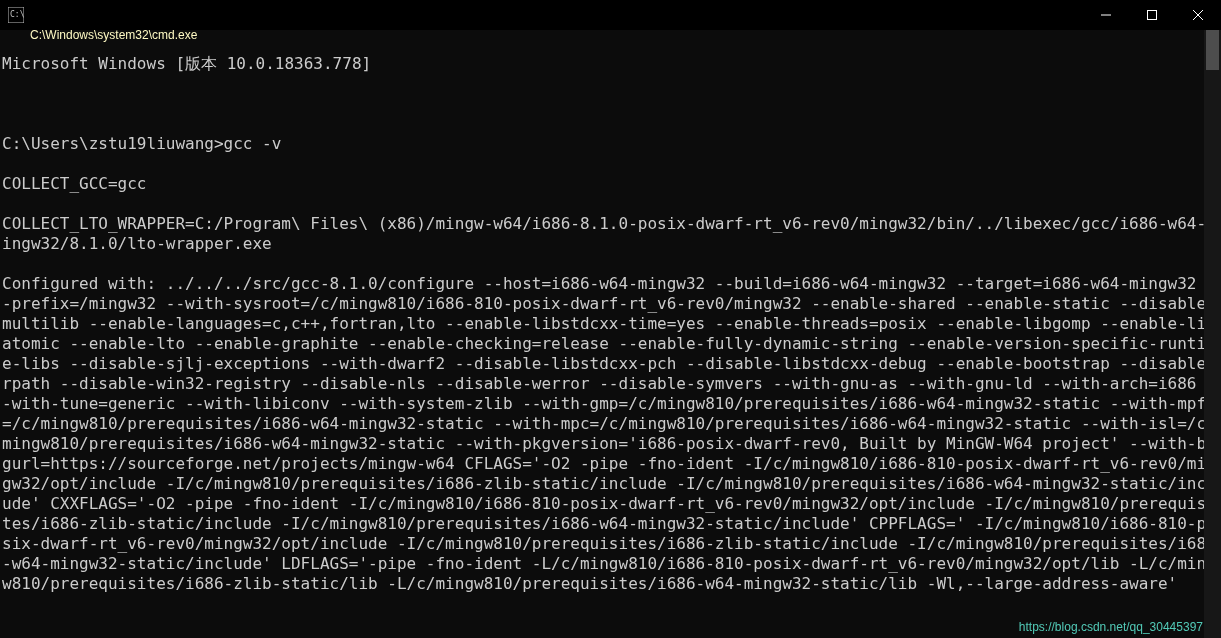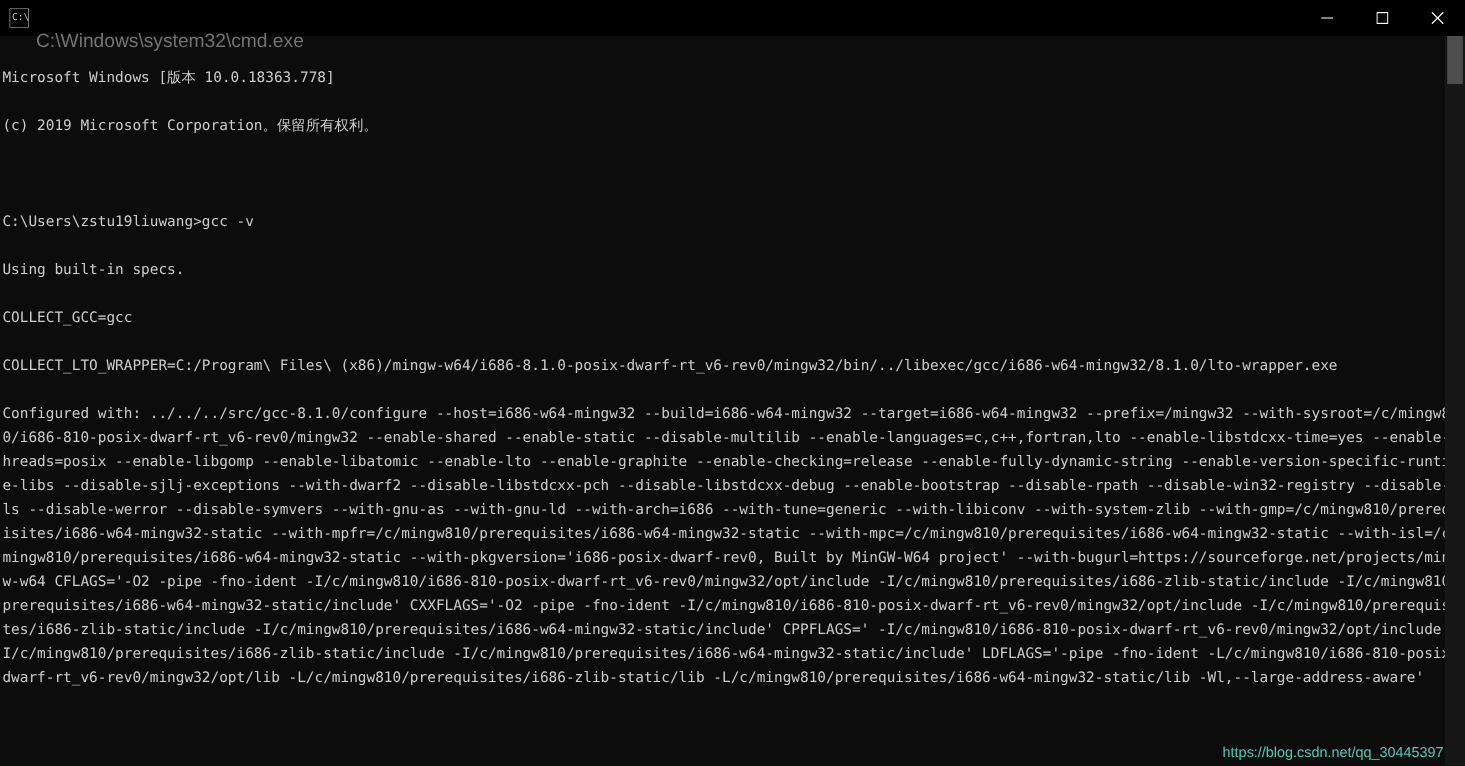--- a/index.html
+++ b/index.html
@@ -32,41 +32,41 @@
       display: flex;
       align-items: center;
       justify-content: center;
     }
     .titlebar-icon svg {
       width: 16px;
       height: 16px;
     }
     .titlebar-title {
       flex: 1;
-      font-size: 16px;
-      color: #737373;
+      font-size: 12px;
+      color: #fef9c3;
       margin-top: 40px;
     }
     .window-controls {
       display: flex;
       height: 100%;
     }
     .window-control {
       width: 46px;
       height: 30px;
       display: flex;
       align-items: center;
       justify-content: center;
       color: #ffffff;
       cursor: pointer;
     }
     .terminal-content {
       padding: 4px 2px;
       color: #cccccc;
-      font-size: 12px;
+      font-size: 16px;
       line-height: 20px;
       white-space: pre-wrap;
       word-break: break-all;
       font-family: 'NSimSun', 'SimSun', 'Consolas', monospace;
       letter-spacing: 0px;
       position: relative;
       height: calc(100% - 30px);
     }
     .terminal-line {
       min-height: 20px;
@@ -123,24 +123,22 @@
       <svg width="10" height="10" viewBox="0 0 10 10">
         <line x1="0" y1="0" x2="10" y2="10" stroke="#ffffff" stroke-width="1"></line>
         <line x1="10" y1="0" x2="0" y2="10" stroke="#ffffff" stroke-width="1"></line>
       </svg>
     </div>
   </div>
 </div>
 
 <div class="terminal-content">
 <div class="terminal-line">Microsoft Windows [版本 10.0.18363.778]</div>
-<div class="terminal-line">(c) 2019 Microsoft Corporation。保留所有权利。</div>
 <div class="terminal-line"></div>
 <div class="terminal-line">C:\Users\zstu19liuwang&gt;gcc -v</div>
-<div class="terminal-line">Using built-in specs.</div>
 <div class="terminal-line">COLLECT_GCC=gcc</div>
 <div class="terminal-line">COLLECT_LTO_WRAPPER=C:/Program\ Files\ (x86)/mingw-w64/i686-8.1.0-posix-dwarf-rt_v6-rev0/mingw32/bin/../libexec/gcc/i686-w64-mingw32/8.1.0/lto-wrapper.exe</div>
 <div class="terminal-line">Configured with: ../../../src/gcc-8.1.0/configure --host=i686-w64-mingw32 --build=i686-w64-mingw32 --target=i686-w64-mingw32 --prefix=/mingw32 --with-sysroot=/c/mingw810/i686-810-posix-dwarf-rt_v6-rev0/mingw32 --enable-shared --enable-static --disable-multilib --enable-languages=c,c++,fortran,lto --enable-libstdcxx-time=yes --enable-threads=posix --enable-libgomp --enable-libatomic --enable-lto --enable-graphite --enable-checking=release --enable-fully-dynamic-string --enable-version-specific-runtime-libs --disable-sjlj-exceptions --with-dwarf2 --disable-libstdcxx-pch --disable-libstdcxx-debug --enable-bootstrap --disable-rpath --disable-win32-registry --disable-nls --disable-werror --disable-symvers --with-gnu-as --with-gnu-ld --with-arch=i686 --with-tune=generic --with-libiconv --with-system-zlib --with-gmp=/c/mingw810/prerequisites/i686-w64-mingw32-static --with-mpfr=/c/mingw810/prerequisites/i686-w64-mingw32-static --with-mpc=/c/mingw810/prerequisites/i686-w64-mingw32-static --with-isl=/c/mingw810/prerequisites/i686-w64-mingw32-static --with-pkgversion='i686-posix-dwarf-rev0, Built by MinGW-W64 project' --with-bugurl=https://sourceforge.net/projects/mingw-w64 CFLAGS='-O2 -pipe -fno-ident -I/c/mingw810/i686-810-posix-dwarf-rt_v6-rev0/mingw32/opt/include -I/c/mingw810/prerequisites/i686-zlib-static/include -I/c/mingw810/prerequisites/i686-w64-mingw32-static/include' CXXFLAGS='-O2 -pipe -fno-ident -I/c/mingw810/i686-810-posix-dwarf-rt_v6-rev0/mingw32/opt/include -I/c/mingw810/prerequisites/i686-zlib-static/include -I/c/mingw810/prerequisites/i686-w64-mingw32-static/include' CPPFLAGS=' -I/c/mingw810/i686-810-posix-dwarf-rt_v6-rev0/mingw32/opt/include -I/c/mingw810/prerequisites/i686-zlib-static/include -I/c/mingw810/prerequisites/i686-w64-mingw32-static/include' LDFLAGS='-pipe -fno-ident -L/c/mingw810/i686-810-posix-dwarf-rt_v6-rev0/mingw32/opt/lib -L/c/mingw810/prerequisites/i686-zlib-static/lib -L/c/mingw810/prerequisites/i686-w64-mingw32-static/lib -Wl,--large-address-aware'</div>
 
 
 
 
 </div>
 
 <div class="scrollbar">

